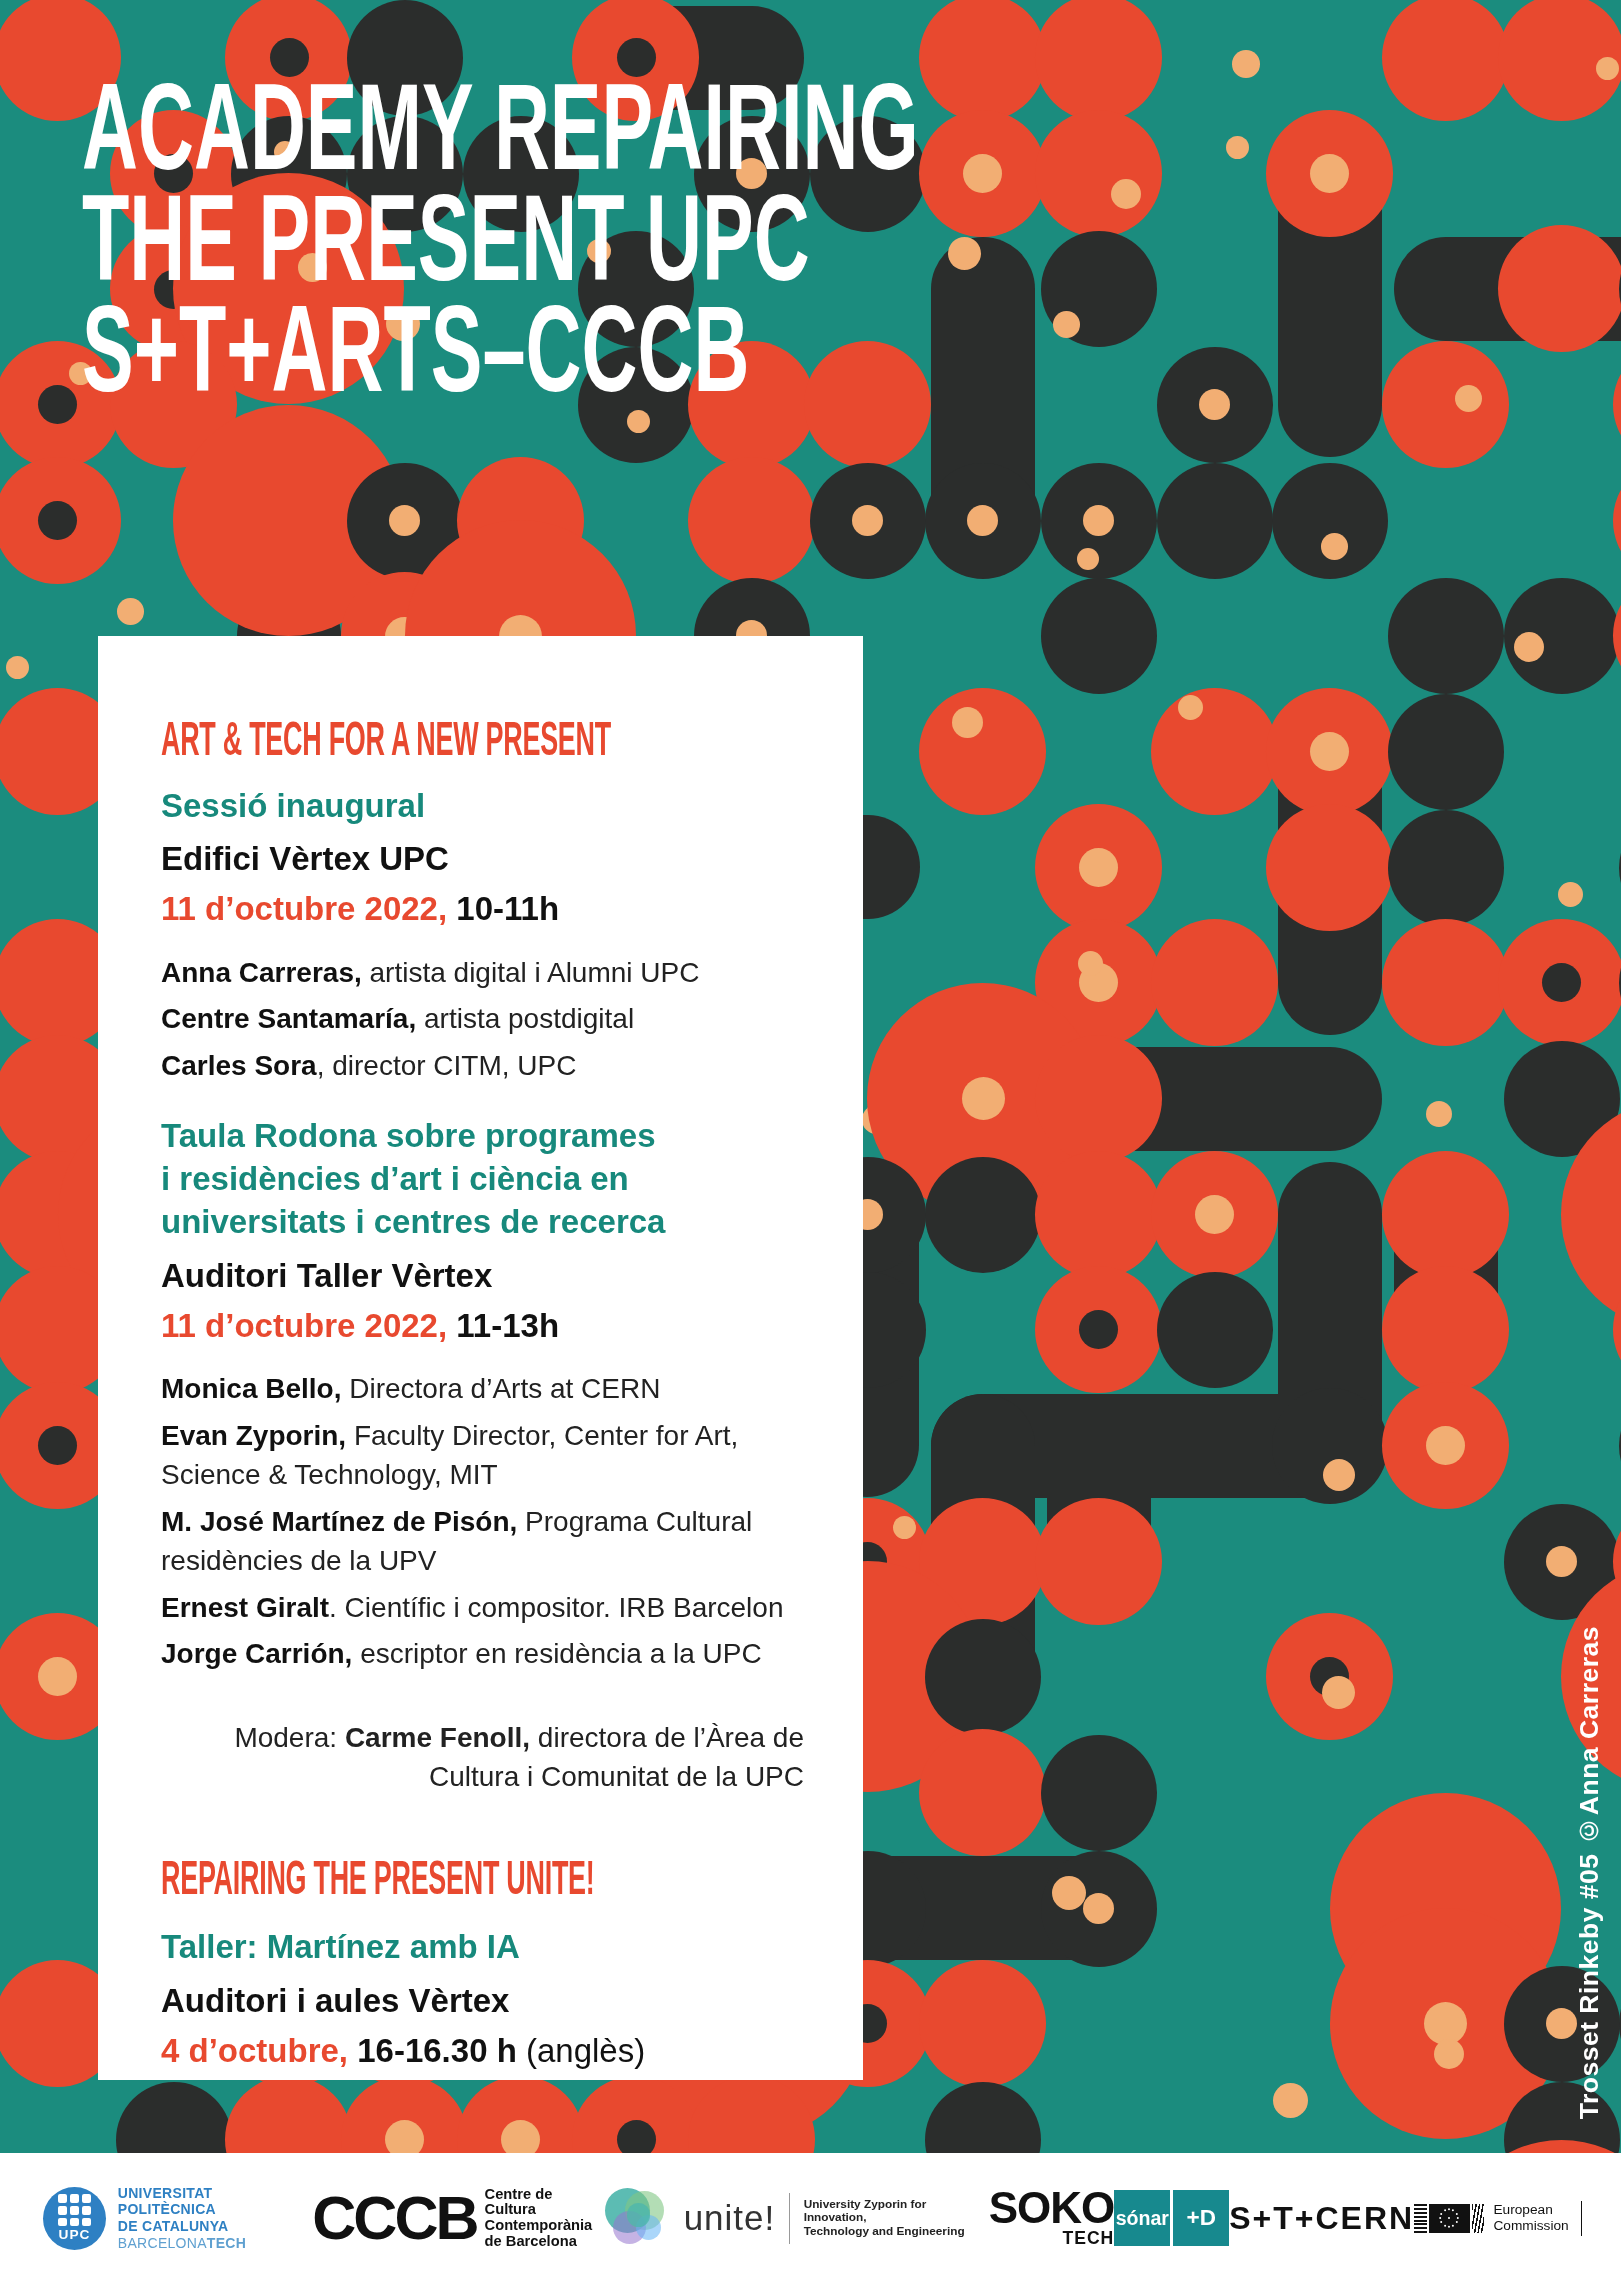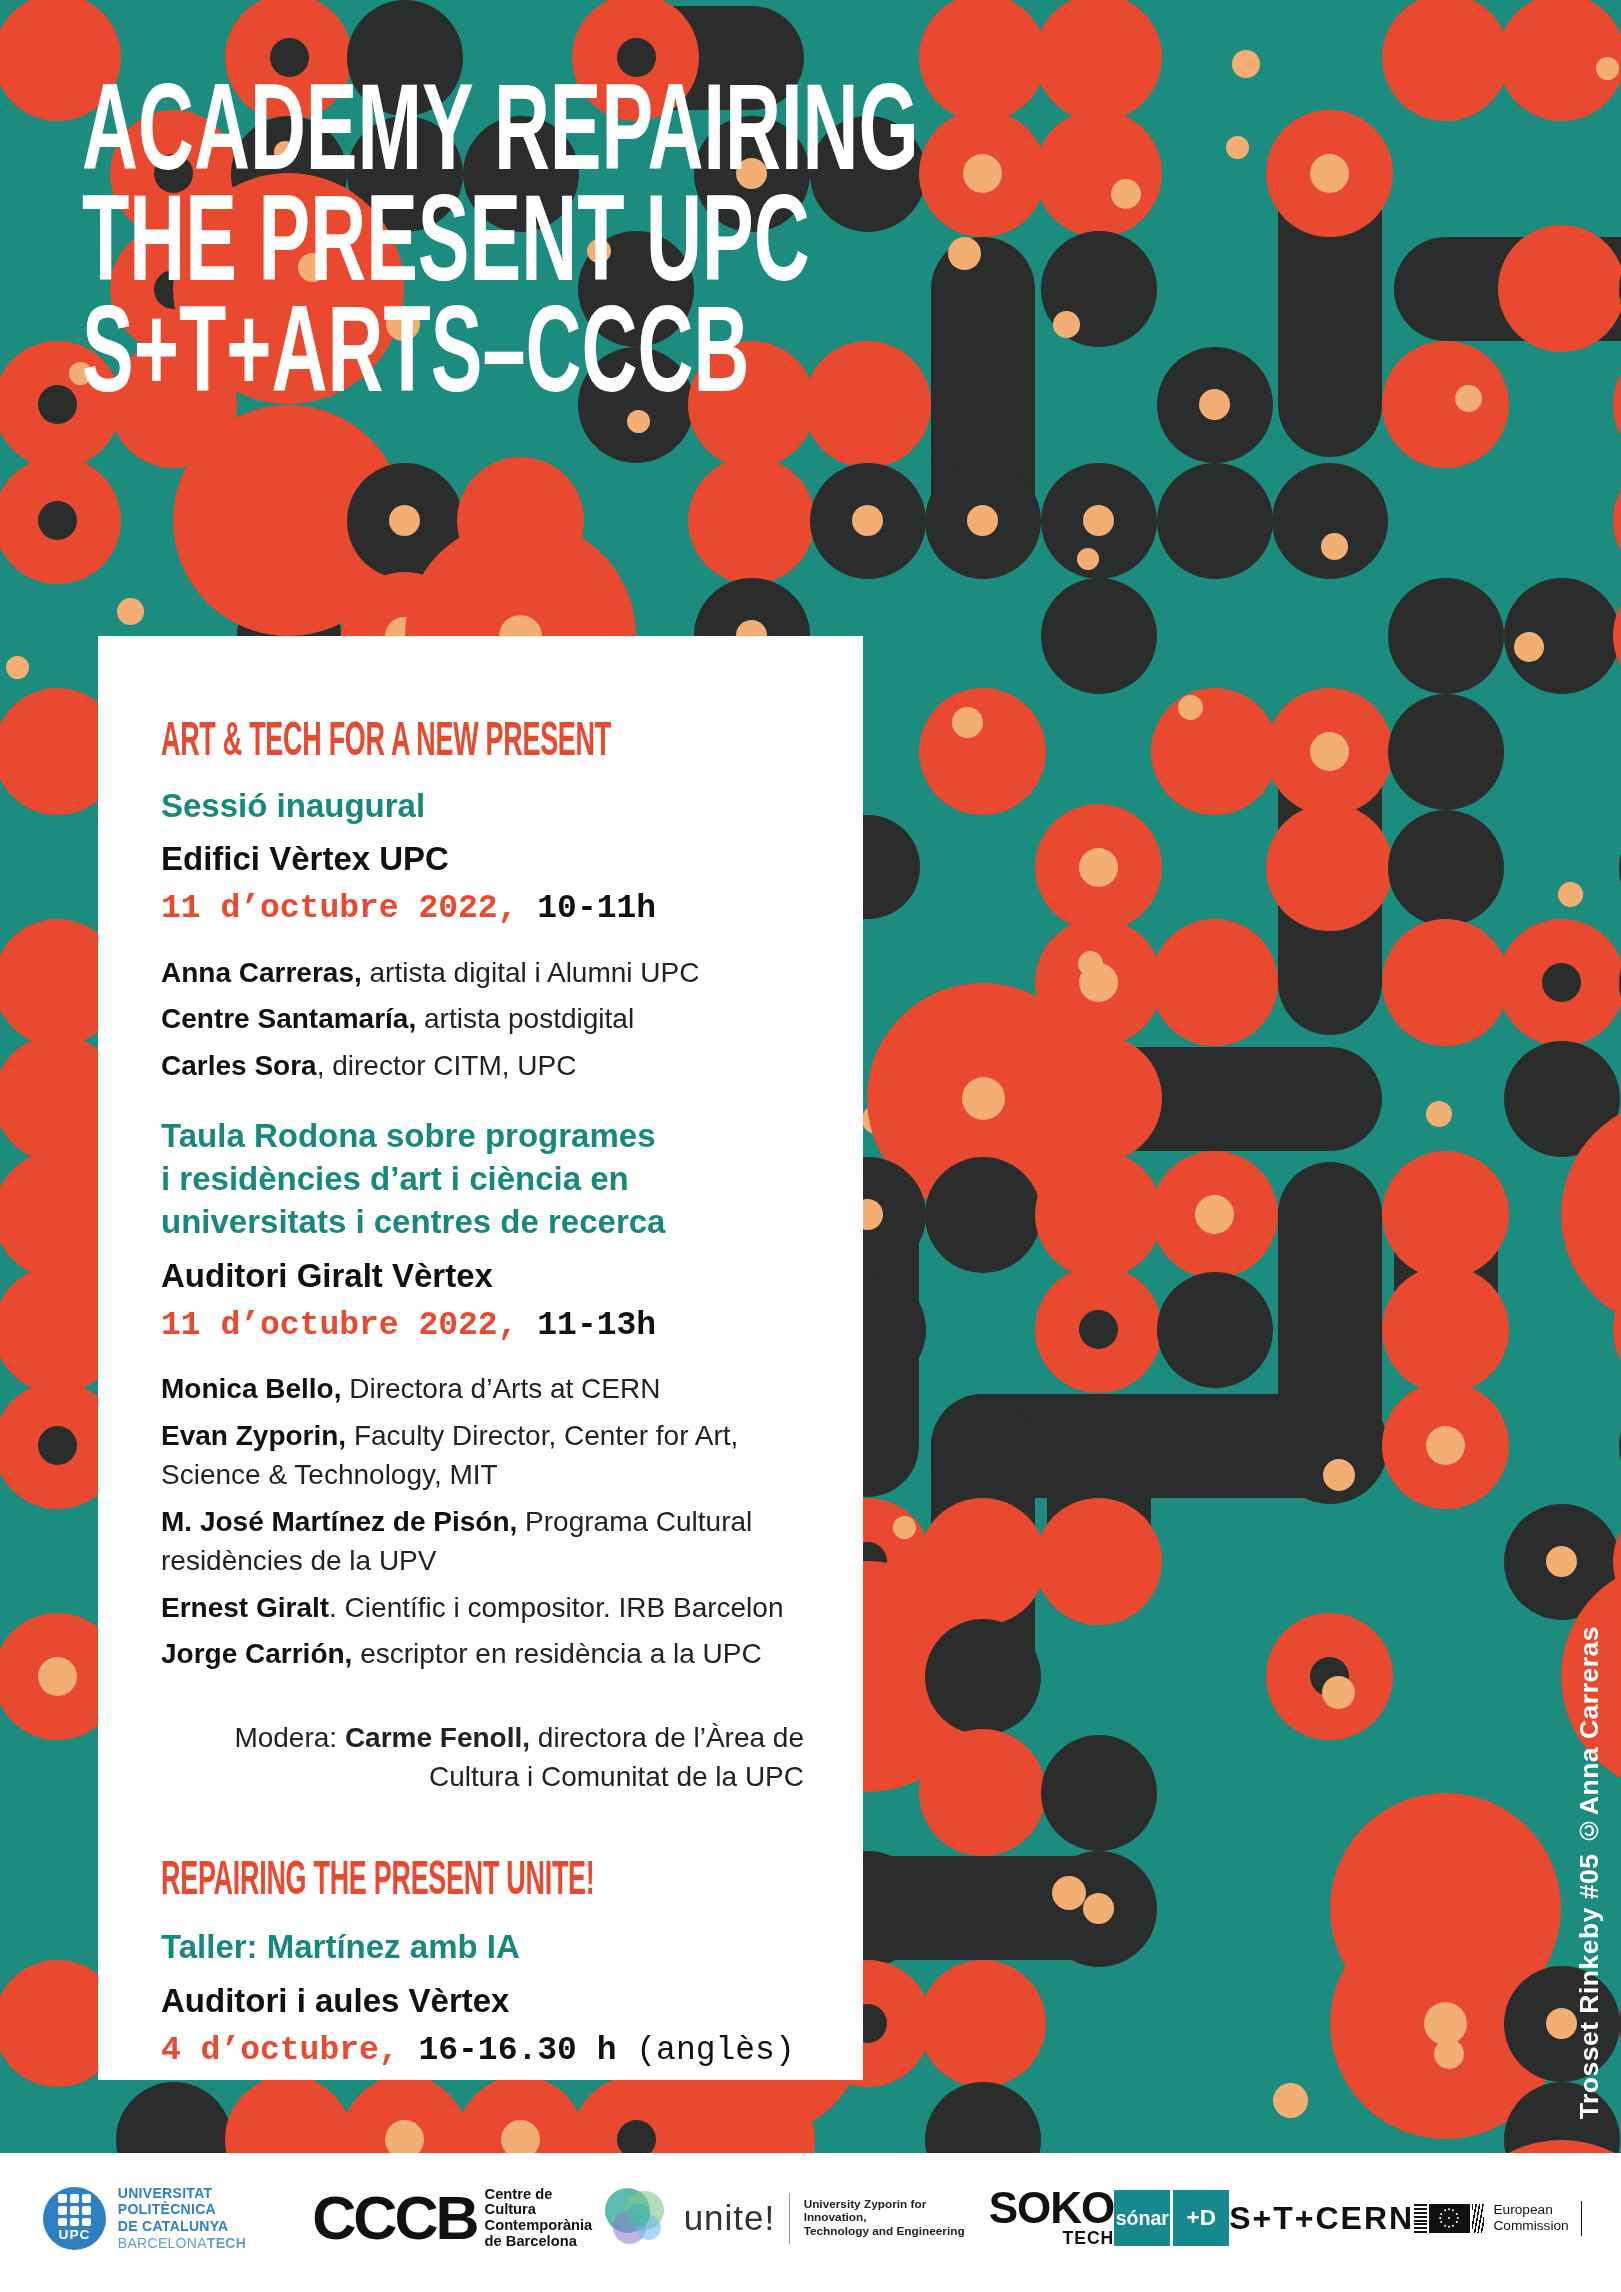--- a/index.html
+++ b/index.html
@@ -14,21 +14,21 @@
   .cond{display:inline-block;transform:scaleX(0.63);transform-origin:0 50%;white-space:nowrap;}
 
   
   .panel{position:absolute;left:98px;top:636px;width:765px;height:1444px;background:#fff;z-index:4;
          box-sizing:border-box;padding:76px 59px 0 63px;overflow:hidden;color:#222;}
   .panel-heading{margin:0 0 19.6px 0;font-size:49px;font-weight:bold;color:#E8492F;line-height:53px;}
   .panel-heading .cond{transform:scaleX(0.55);letter-spacing:-0.5px;}
   .subtitle{font-size:33px;line-height:41px;font-weight:bold;color:#17897C;margin:0 0 12.7px 0;}
   .subtitle2{font-size:33px;line-height:43px;font-weight:bold;color:#17897C;margin:29px 0 11.8px 0;}
   .venue{font-size:33px;line-height:41px;font-weight:bold;color:#111;margin:0 0 8.8px 0;}
-  .dateline{font-size:33px;line-height:41px;font-weight:bold;margin:0 0 23.5px 0;color:#111;font-family:Liberation Mono, monospace;}
+  .dateline{font-size:33px;line-height:41px;font-weight:bold;margin:0 0 23.5px 0;color:#111;}
   .dateline .red{color:#E8492F;}
   .dateline .note{font-weight:normal;}
   .speakers{margin:0;}
   .speaker{font-size:28px;line-height:39px;margin:0 0 7.8px 0;color:#222;}
   .speaker b{color:#111;}
   .moderator{font-size:28px;line-height:39px;margin:45px 0 0 0;color:#222;text-align:right;}
   .h2-red{margin:55px 0 21.6px 0;font-size:49px;font-weight:bold;color:#E8492F;line-height:53px;}
   .h2-red .cond{transform:scaleX(0.55);letter-spacing:-0.5px;}
 
   
@@ -420,21 +420,21 @@
       <p class="speaker"><b>Anna Carreras,</b><span> artista digital i Alumni UPC</span></p>
       <p class="speaker"><b>Centre Santamaría,</b><span> artista postdigital</span></p>
       <p class="speaker"><b>Carles Sora</b><span>, director CITM, UPC</span></p>
     </div>
 
     <div class="subtitle2">
       <div>Taula Rodona sobre programes</div>
       <div>i residències d’art i ciència en</div>
       <div>universitats i centres de recerca</div>
     </div>
-    <div class="venue">Auditori Giralt Vèrtex</div>
+    <div class="venue">Auditori Taller Vèrtex</div>
     <div class="dateline">
       <span class="red">11 d’octubre 2022,</span>
       <span>11-13h</span>
     </div>
 
     <div class="speakers">
       <p class="speaker"><b>Monica Bello,</b><span> Directora d’Arts at CERN</span></p>
       <p class="speaker"><b>Evan Zyporin,</b><span> Faculty Director, Center for Art, Science &amp; Technology, MIT</span></p>
       <p class="speaker"><b>M. José Martínez de Pisón,</b><span> Programa Cultural residències de la UPV</span></p>
       <p class="speaker"><b>Ernest Giralt</b><span>. Científic i compositor. IRB Barcelon</span></p>

